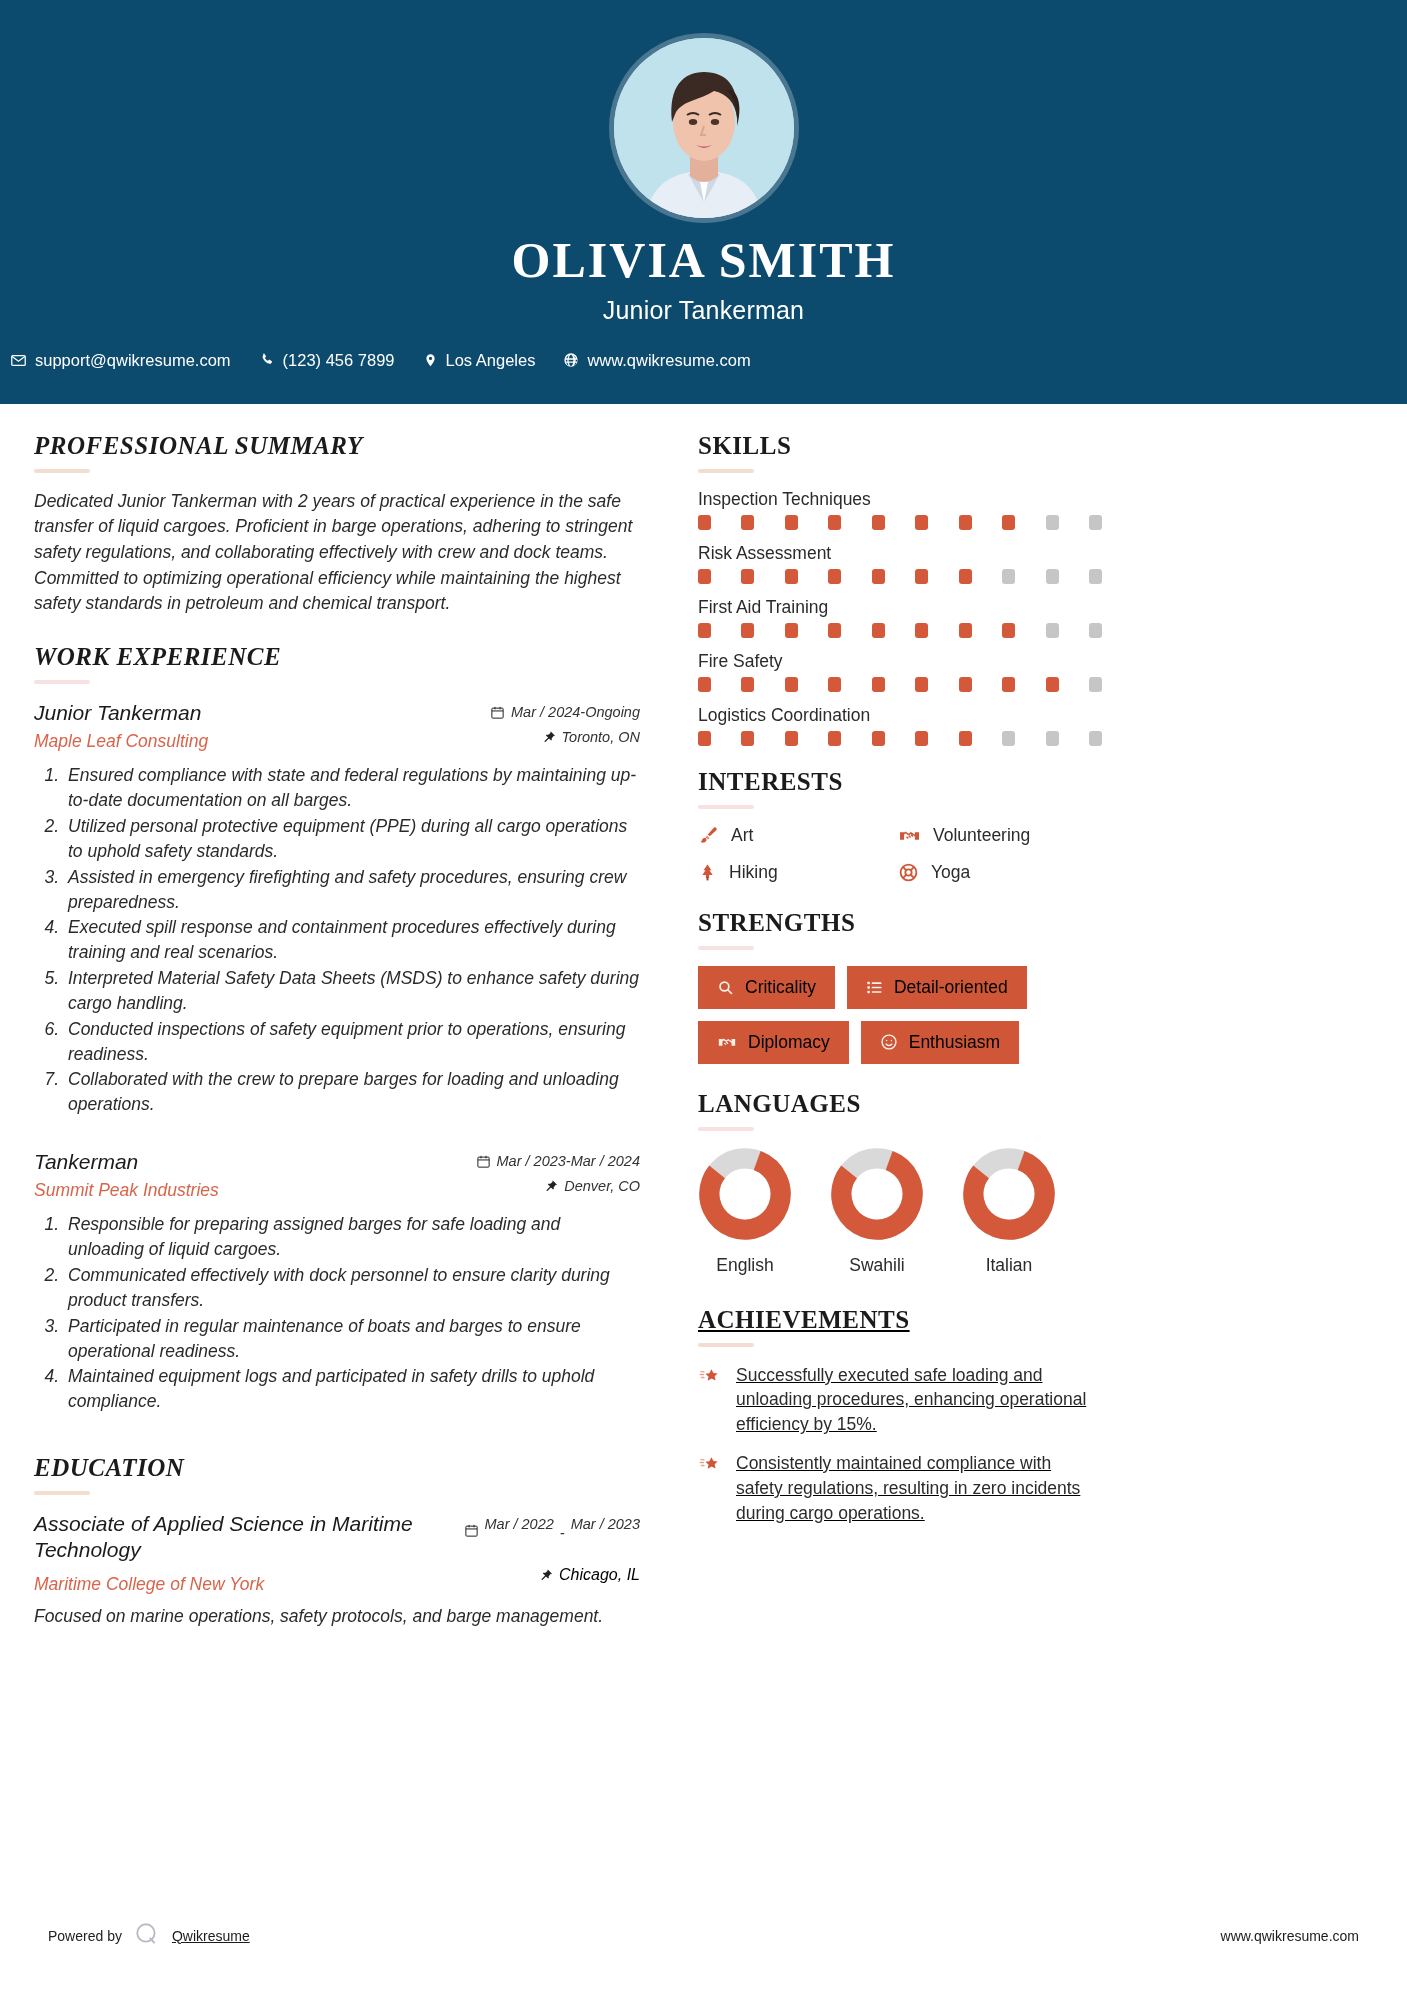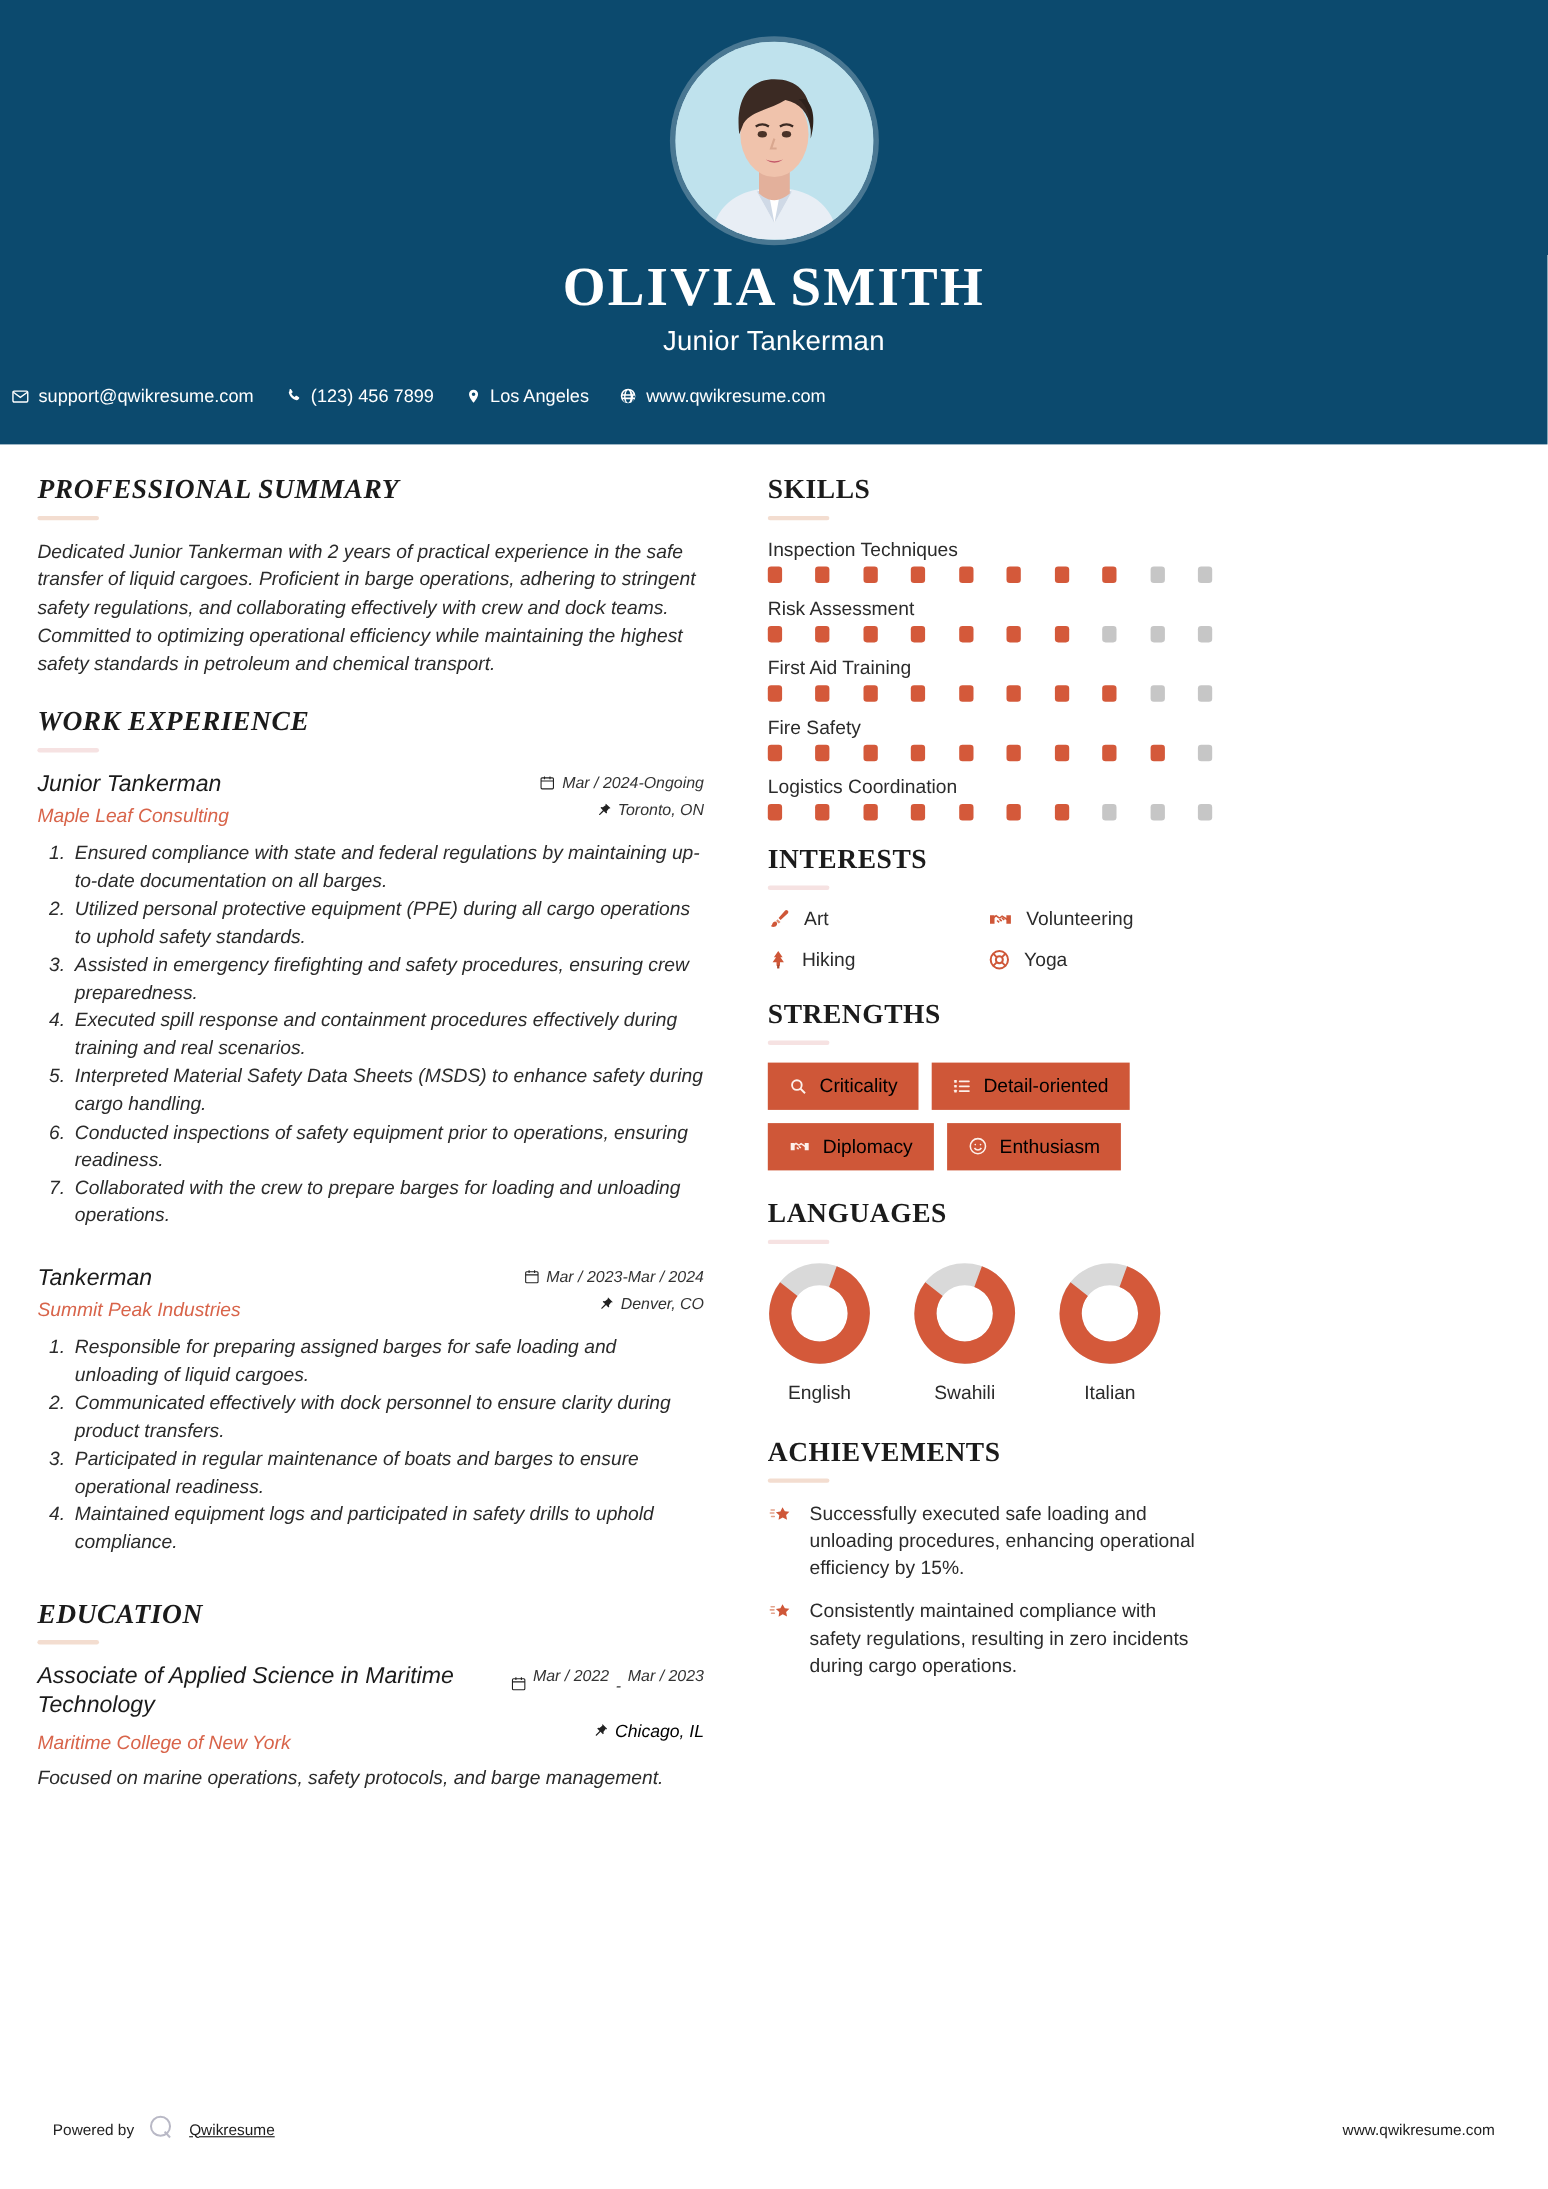--- a/index.html
+++ b/index.html
@@ -102,21 +102,21 @@
   .job-role {
     font-size: 21px; color: #1b1b1b; font-weight: 400; line-height: 1.25;
   }
   .job-company {
     font-size: 17.5px; color: #d8644a; margin-top: 5px;
   }
   .job-meta {
     text-align: right; font-size: 14.5px; color: #333; padding-top: 4px;
     white-space: nowrap;
   }
-  .meta-line { display: flex; justify-content: flex-end; gap: 6px; }
+  .meta-line { display: flex; align-items: center; justify-content: flex-end; gap: 6px; }
   .meta-line + .meta-line { margin-top: 9px; }
   .meta-line svg { display:block; }
 
   ol.bullets {
     margin: 11px 0 0 0;
     padding-left: 30px;
     font-size: 17.5px;
     line-height: 1.42;
     color: #2b2b2b;
   }
@@ -566,21 +566,21 @@
                 <circle cx="21" cy="21" r="15.9155" fill="none" stroke="#d9d9d9" stroke-width="9"></circle>
                 <circle cx="21" cy="21" r="15.9155" fill="none" stroke="#d4593a" stroke-width="9" stroke-dasharray="80.00002860513337 100.00003575641671" transform="rotate(-70 21 21)"></circle>
               </svg><div class="lang-label">Swahili</div></div>
             <div class="lang"><svg width="94" height="94" viewBox="0 0 42 42">
                 <circle cx="21" cy="21" r="15.9155" fill="none" stroke="#d9d9d9" stroke-width="9"></circle>
                 <circle cx="21" cy="21" r="15.9155" fill="none" stroke="#d4593a" stroke-width="9" stroke-dasharray="80.00002860513337 100.00003575641671" transform="rotate(-70 21 21)"></circle>
               </svg><div class="lang-label">Italian</div></div>
           </div>
       </div>
 
-      <div class="sec-block" style="margin-top:30px;">
+      <div class="sec-block" style="margin-top:30px;text-decoration:underline;">
         <div class="sec-title">ACHIEVEMENTS</div>
         <div class="sec-rule"></div>
 
         <div class="ach">
           <span class="ach-icon">
             <svg width="24" height="22" viewBox="0 0 24 24">
               <path d="M13.5 3.6l2.3 4 4.5.5-3.2 3.2.9 4.5-4.3-2.1-4.1 2.3.7-4.5-3.4-3 4.5-.7z" fill="#cf5738"></path>
               <path d="M2.2 6.2h3.2M1.4 9.3h3.6M2.6 12.6h2.8" stroke="#e3a38c" stroke-width="1.5" stroke-linecap="round"></path>
             </svg>
           </span>

